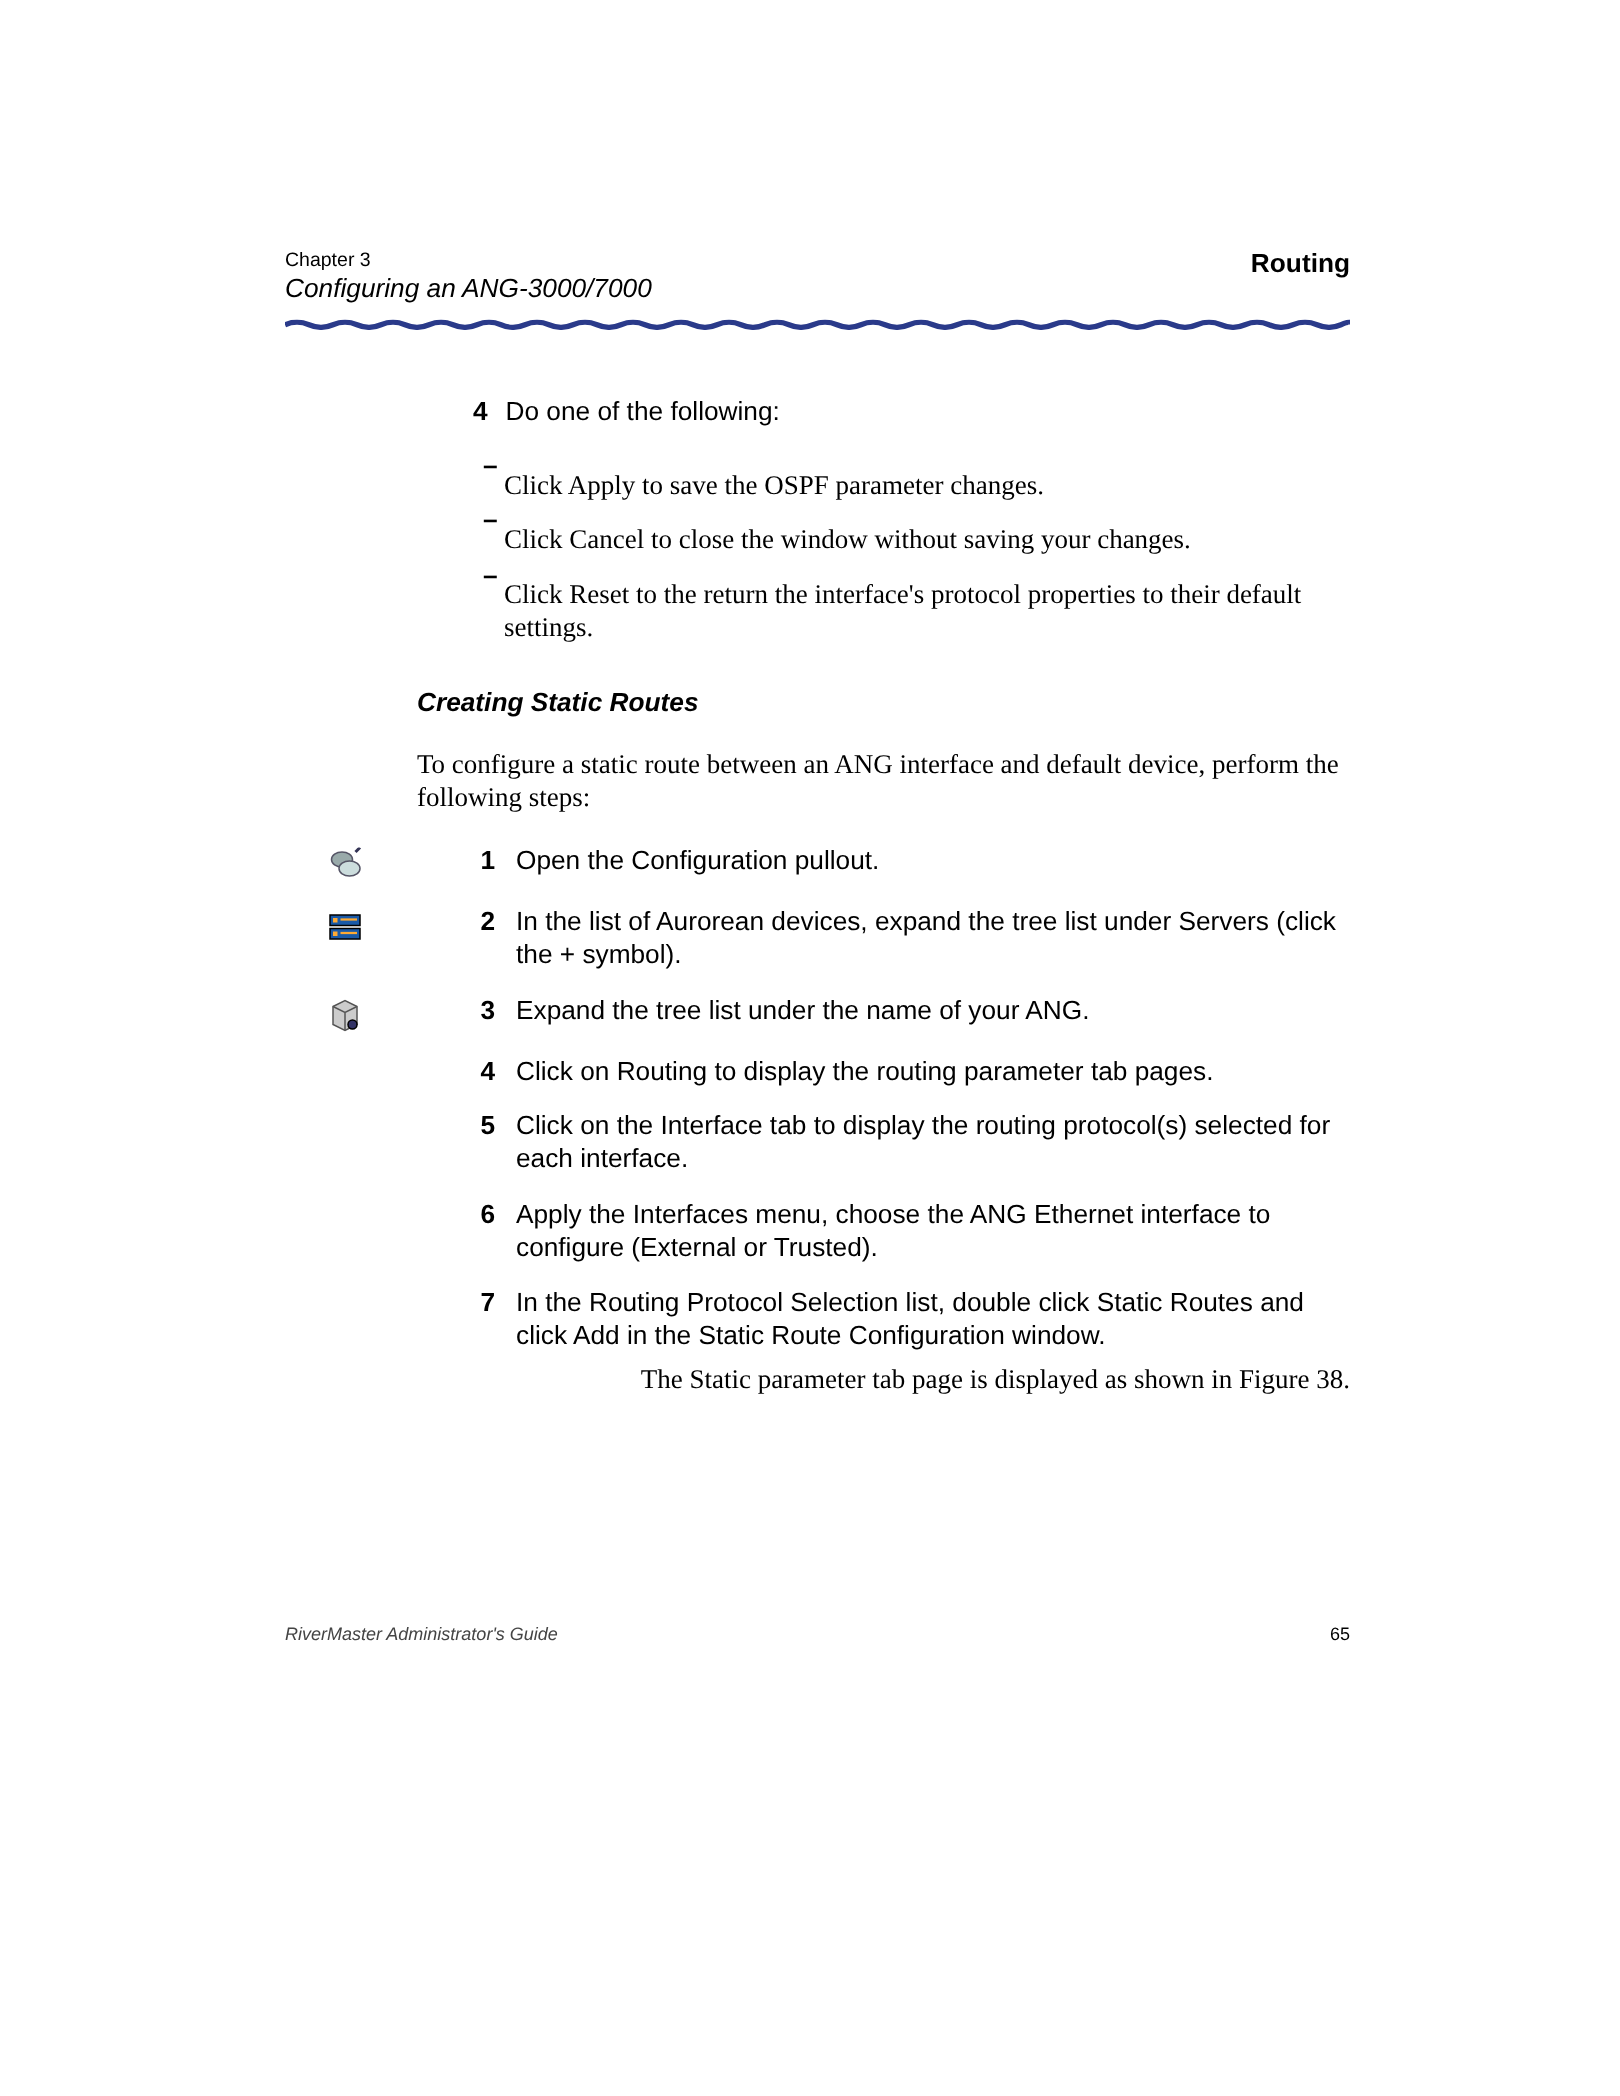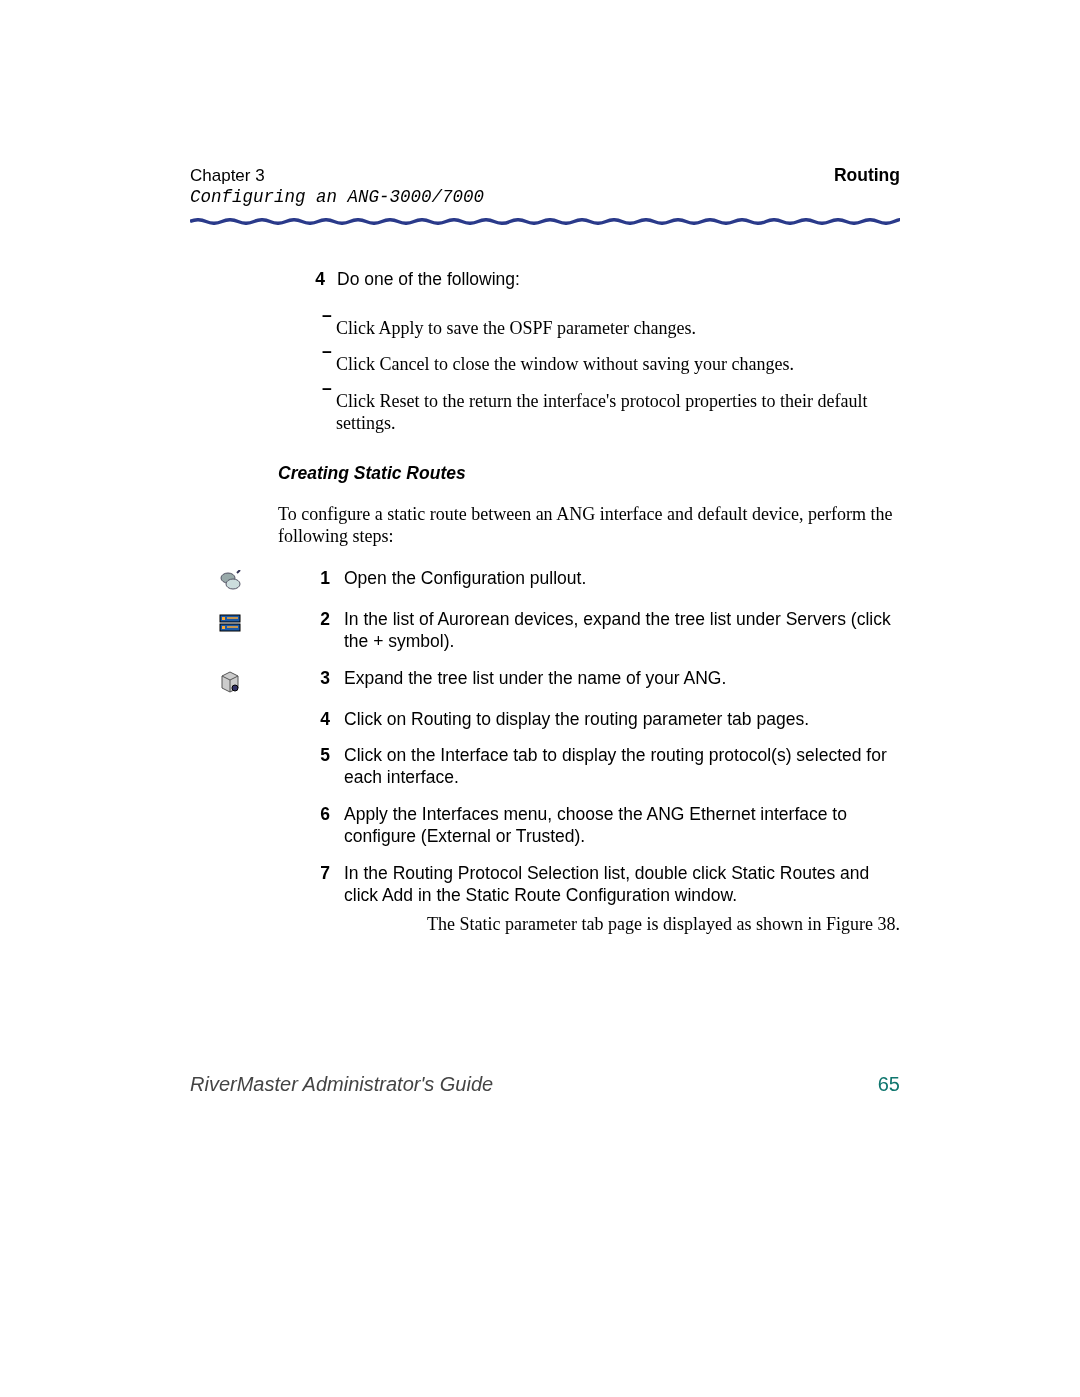--- a/index.html
+++ b/index.html
@@ -19,24 +19,24 @@
     box-sizing: border-box;
     padding: 165px 180px 0 190px;
   }
   .header-row {
     display: flex;
     justify-content: space-between;
     align-items: flex-start;
   }
   .chapter {
     font-family: Arial, Helvetica, sans-serif;
-    font-size: 17px;
+    font-size: 13px;
   }
   .configuring {
-    font-family: Liberation Mono, monospace;
+    font-family: Liberation Sans, sans-serif;
     font-style: italic;
     font-size: 17.5px;
     margin-top: 1px;
   }
   .routing {
     font-family: Arial, Helvetica, sans-serif;
     font-weight: bold;
     font-size: 17.5px;
   }
   .wave {
@@ -132,26 +132,26 @@
   }
   .footer {
     position: absolute;
     bottom: 300px;
     left: 190px;
     right: 180px;
     display: flex;
     justify-content: space-between;
     font-family: Arial, Helvetica, sans-serif;
     font-style: italic;
-    font-size: 20px;
+    font-size: 12px;
     color: #444;
   }
   .footer .pnum {
     font-style: normal;
-    color: #0f766e;
+    color: #000000;
   }
   svg.icon {
     width: 24px;
     height: 24px;
   }
   .main-col {
     margin-left: 110px;
   }
 </style>
 </head>

